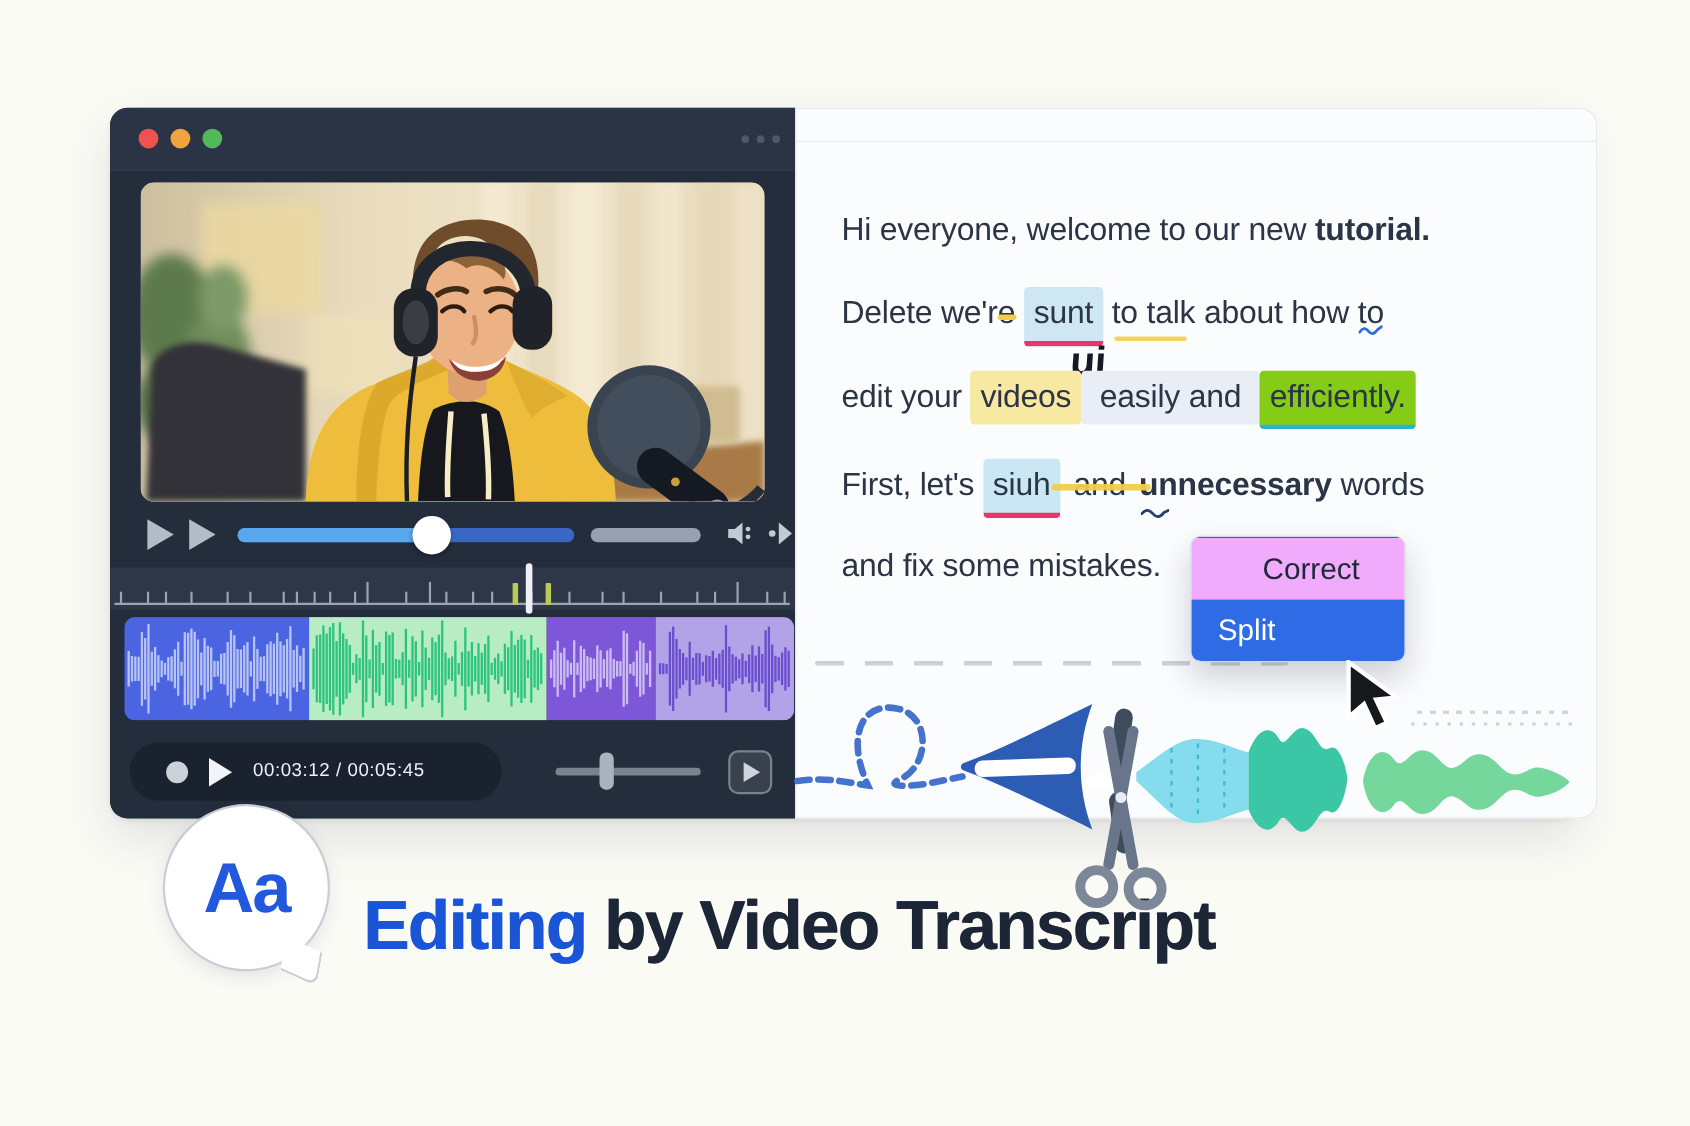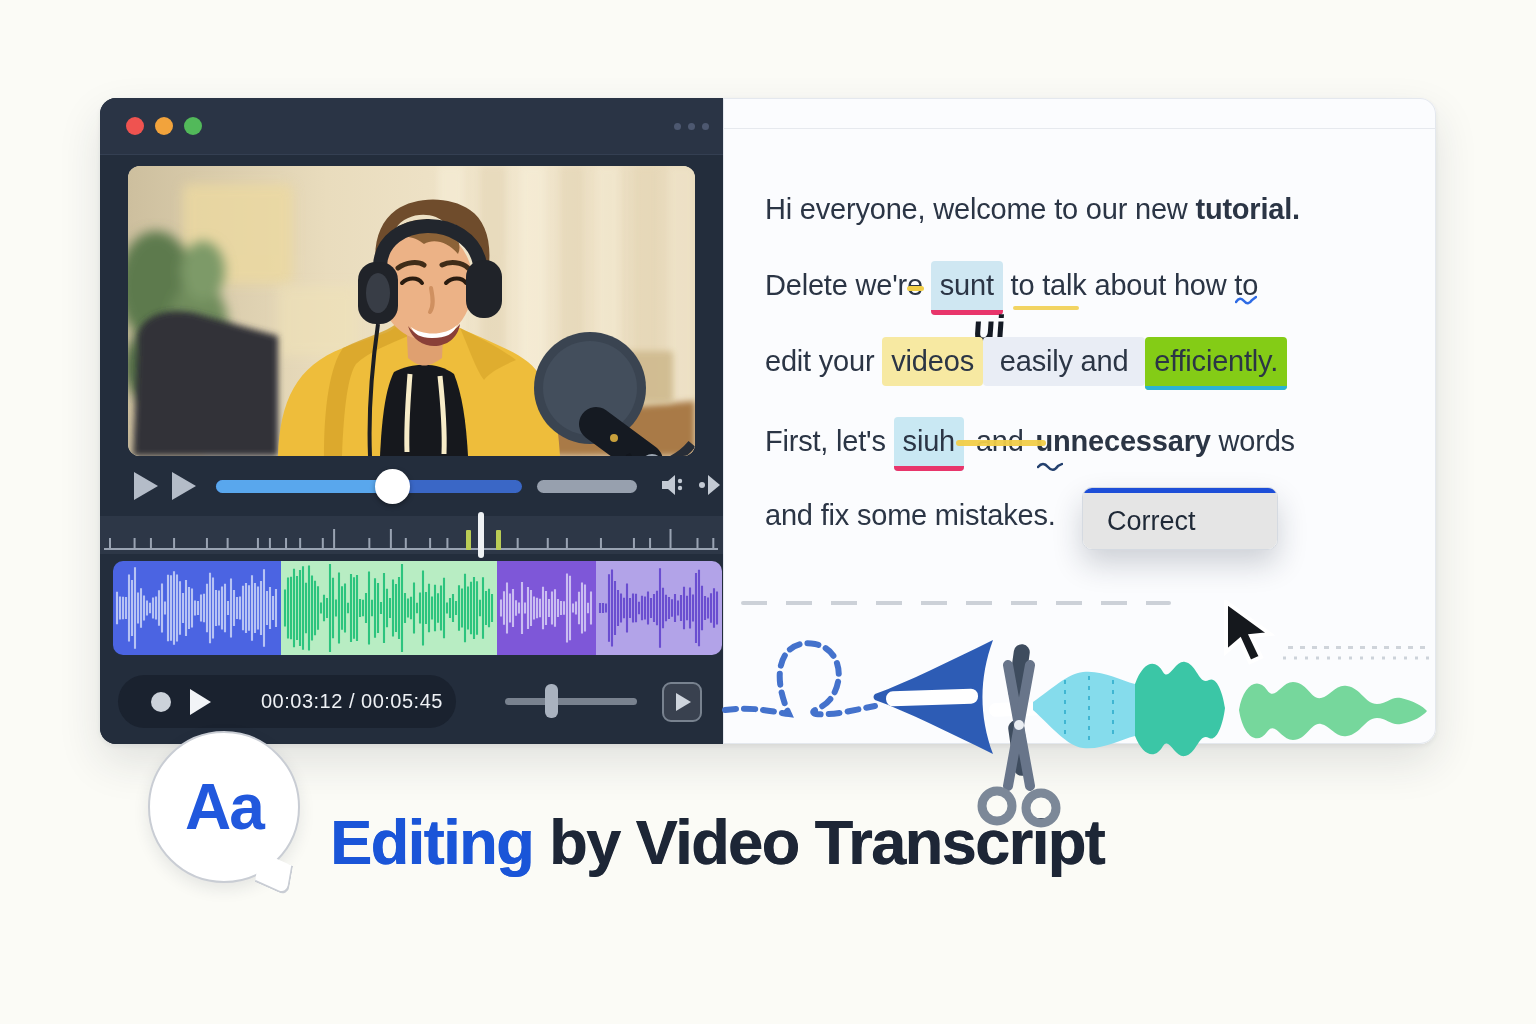--- a/index.html
+++ b/index.html
@@ -52,31 +52,31 @@
   .seg2{width:216px;background:#b8edc3;}
   .seg3{width:99px;background:#7e57d8;}
   .seg4{width:126px;background:#b2a3e8;}
 
   
   .bottombar{position:absolute;left:0;top:557px;width:623px;height:89px;background:#232d3c;}
   .pill{position:absolute;left:18px;top:20px;width:338px;height:53px;border-radius:27px;background:#1a222f;}
   .rec{position:absolute;left:33px;top:17px;width:20px;height:20px;border-radius:50%;background:#ccd2da;}
   .pill .ptri2{position:absolute;left:72px;top:14px;width:0;height:0;border-top:13px solid transparent;
     border-bottom:13px solid transparent;border-left:21px solid #f2f4f7;}
-  .time{position:absolute;left:112px;top:15px;font-size:20px;color:#eef1f5;letter-spacing:.5px;white-space:nowrap;margin-left:31px;}
+  .time{position:absolute;left:112px;top:15px;font-size:17px;color:#eef1f5;letter-spacing:.5px;white-space:nowrap;}
   .bslider{position:absolute;left:405px;top:43px;width:132px;height:7px;border-radius:4px;background:#79828f;}
   .bhandle{position:absolute;left:40px;top:-14px;width:13px;height:34px;border-radius:6px;background:#a9b2bf;}
   .sqbtn{position:absolute;left:562px;top:27px;width:40px;height:40px;border-radius:9px;background:#39414f;
     border:2px solid #78828f;box-sizing:border-box;}
   .sqbtn .ptri3{position:absolute;left:12px;top:9px;width:0;height:0;border-top:9px solid transparent;
     border-bottom:9px solid transparent;border-left:15px solid #cfd5dd;}
 
   
   .right{position:absolute;left:623px;top:0;width:713px;height:646px;background:#fbfcfe;
-    border-radius:0 16px 16px 0;box-shadow:inset 0 0 0 1px #e4e8ee;}
+    border-radius:0 16px 16px 0;box-shadow:inset 0 0 0 1px #e4e8ee;padding-left:16px;}
   .right .topline{position:absolute;left:0;top:30px;width:100%;height:1px;background:#e6e9ee;}
 
   .tline{position:absolute;left:42px;font-size:29px;color:#2b3545;letter-spacing:-.2px;
     white-space:nowrap;line-height:46px;}
   .t1{top:88px;} .t2{top:164px;} .t3{top:240px;} .t4{top:320px;} .t5{top:394px;}
   .b{font-weight:700;}
   .hl{border-radius:4px;padding:8px 9px 9px;position:relative;}
   .hl-sunt{background:#cfe7f2;border-bottom:5px solid #e8356b;}
   .hl-sunt::before{content:"";position:absolute;left:-24px;top:52%;width:17px;height:5px;
     background:#f0cd46;border-radius:3px;}
@@ -90,21 +90,21 @@
   .strike::after{content:"";position:absolute;left:-16px;right:-18px;top:46%;height:6px;
     background:#f1ce49;border-radius:3px;opacity:.95;}
   .annotation{position:absolute;left:208px;top:44px;font-size:37px;font-weight:700;color:#141a24;
     transform:skewX(-4deg);}
   .scrib{position:absolute;}
 
   
   .menu{position:absolute;left:359px;top:389px;width:194px;background:#fff;border:1px solid #d5dae1;
     border-radius:10px;overflow:hidden;box-shadow:0 14px 30px rgba(25,35,55,.20);z-index:5;}
   .menu .item{height:56px;display:flex;align-items:center;padding-left:24px;font-size:27px;color:#1f2937;}
-  .menu .item.alt{background:#e5e5e5;border-top:5px solid #1d4ed8;}
+  .menu .item.alt{background:#f0abfc;border-top:1px solid #1d4ed8;justify-content:center;}
   .menu .item.selected{background:#2e6be5;color:#fff;}
 
   .dashline{position:absolute;left:18px;top:503px;width:430px;height:4px;border-radius:2px;
     background:repeating-linear-gradient(90deg,#ccd1d8 0 26px,transparent 26px 45px);}
   .dotline{position:absolute;left:565px;top:548px;width:142px;height:3px;
     background:repeating-linear-gradient(90deg,#cfd4da 0 5px,transparent 5px 12px);}
 
   .illus{position:absolute;left:0;top:512px;width:713px;height:300px;overflow:visible;z-index:4;}
 
   .cursor{position:absolute;left:1222px;top:600px;z-index:9;}
@@ -314,20 +314,23 @@
         <span>and fix some mistakes.</span>
       </div>
 
       <div class="dashline"></div>
       <div class="dotline"></div>
 
       <div class="menu">
         <div class="item alt">
             <span>Correct</span>
           </div>
+        <div class="item selected">
+            <span>Split</span>
+          </div>
       </div>
 
       <svg class="illus" viewBox="0 0 713 300">
         <path d="M2,100 C 30,96 50,102 66,104 C 46,60 60,28 92,34 C 124,40 122,86 96,98 C 80,105 100,106 122,102 L 152,96" stroke="#4472cc" stroke-width="6" fill="none" stroke-dasharray="11 8" stroke-linecap="round"></path>
         <path d="M270,30 C 225,52 185,72 152,84 C 150,86 150,88 152,90 C 185,102 225,122 270,144 C 256,106 256,68 270,30 Z" fill="#2d5cb5"></path>
         <rect x="163" y="80" width="92" height="15" rx="7" fill="#ffffff" transform="rotate(-2 209 87)"></rect>
         <rect x="288" y="34" width="16" height="56" rx="8" fill="#3e4c5e" transform="rotate(8 296 62)"></rect>
         <rect x="288" y="110" width="16" height="56" rx="8" fill="#3e4c5e" transform="rotate(-8 296 138)"></rect>
         <rect x="266" y="92" width="64" height="14" rx="7" fill="#ffffff" transform="rotate(-2 298 99)"></rect>
         <g>

